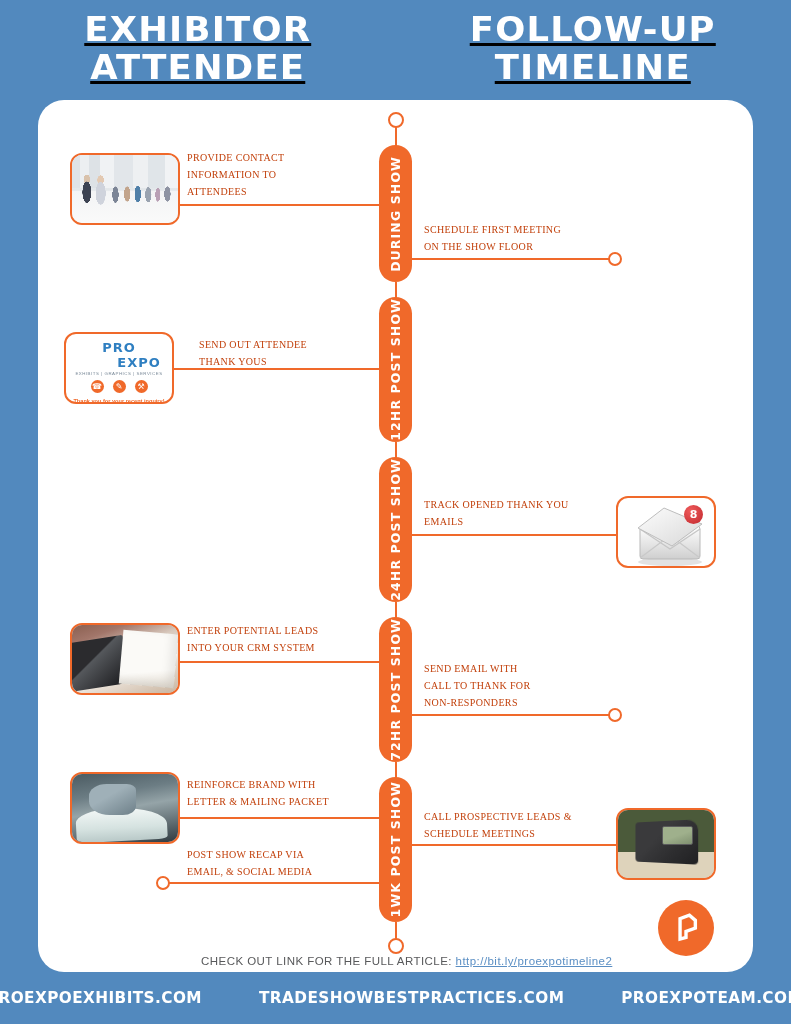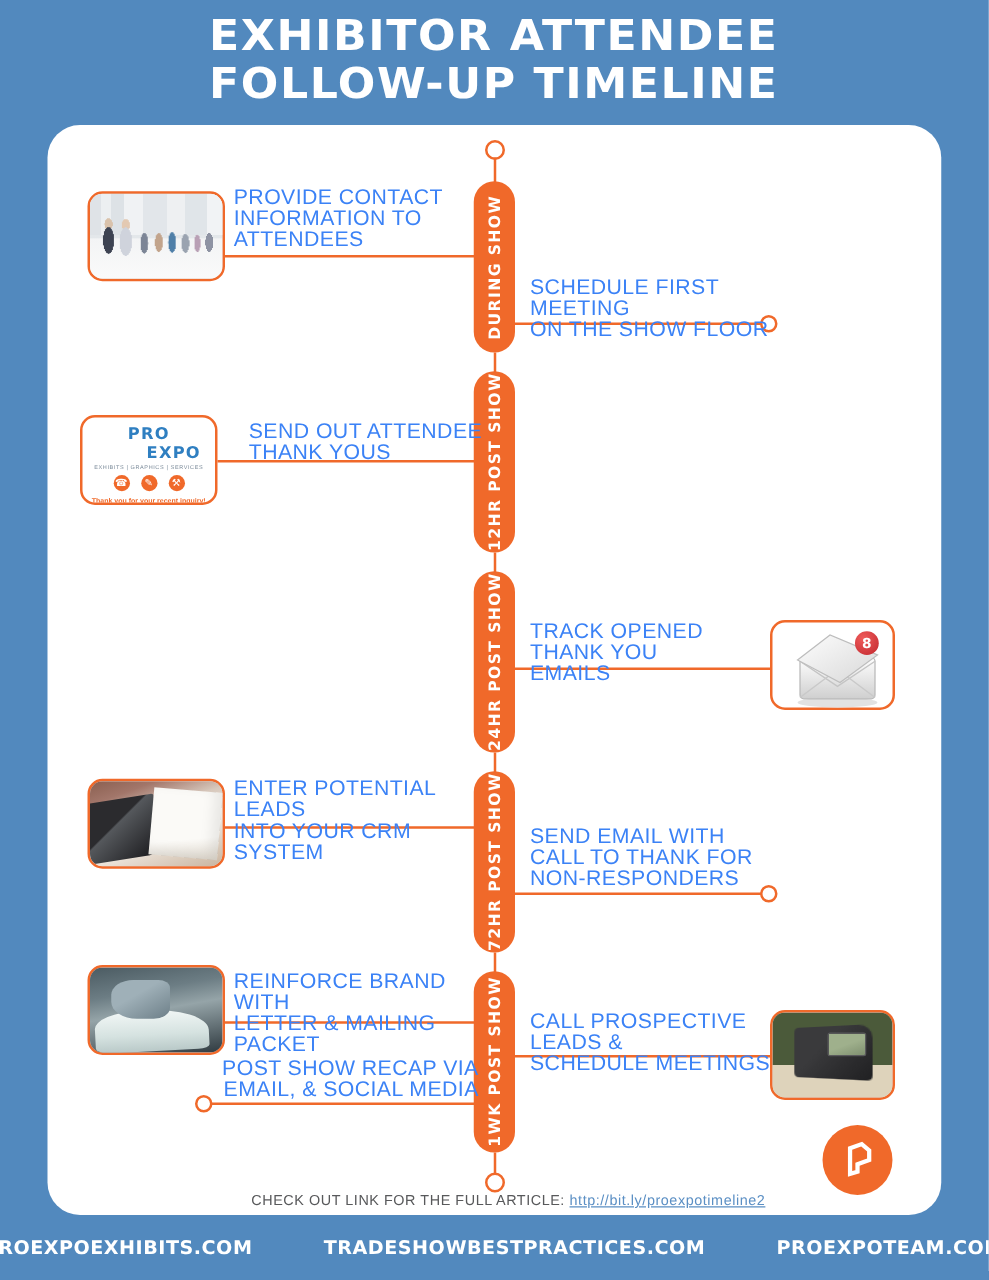--- a/index.html
+++ b/index.html
@@ -6,21 +6,21 @@
   html, body {
     width: 791px; height: 1024px;
     font-family: "Liberation Sans", sans-serif;
     overflow: hidden;
   }
   body { background: #5289be; position: relative; }
 
   
   .header {
     position: absolute; left: 0; top: 0; width: 791px; height: 96px;
-    display: flex; flex-direction: column; align-items: center; justify-content: center;
+    display: flex; align-items: center; justify-content: space-between; text-decoration: underline;
   }
   .title-line {
     color: #ffffff;
     font-family: "DejaVu Sans", sans-serif;
     font-weight: bold;
     font-size: 34px;
     letter-spacing: 1.2px;
     line-height: 38px;
     text-align: center;
     transform: scaleX(1.04);
@@ -69,23 +69,23 @@
   
   .connector { position: absolute; height: 2.2px; background: #f0692a; }
   .node {
     position: absolute; width: 14px; height: 14px;
     border: 2.2px solid #f0692a; border-radius: 50%; background: #ffffff;
   }
 
   
   .caption {
     position: absolute;
-    color: #3b82f6;
-    font-family: Liberation Sans, sans-serif;
-    font-size: 17px;
+    color: #c2410c;
+    font-family: Liberation Serif, serif;
+    font-size: 10px;
     line-height: 17px;
     letter-spacing: 0.35px;
     white-space: pre-line;
   }
   .caption.right-al { text-align: left; }
 
   
   .thumb {
     position: absolute;
     border: 2.2px solid #f0692a;
@@ -383,21 +383,21 @@
 
   <div class="connector" style="left:374px; top:744px; width:204px;"></div>
   <div class="thumb" style="left:578px; top:708px; width:100px; height:72px;">
     <div class="ph ph-phone"></div>
   </div>
   <div class="caption right-al" style="left:386px; top:708px; width:210px;">CALL PROSPECTIVE LEADS &amp;
 SCHEDULE MEETINGS</div>
 
   <div class="connector" style="left:130px; top:782px; width:212px;"></div>
   <div class="node" style="left:118px; top:776px;"></div>
-  <div class="caption" style="left:135px; top:746px; width:210px;text-align:right;">POST SHOW RECAP VIA
+  <div class="caption" style="left:149px; top:746px; width:210px;">POST SHOW RECAP VIA
 EMAIL, &amp; SOCIAL MEDIA</div>
 
   <div class="logomark" style="left:620px; top:800px;">
     <svg viewBox="0 0 40 40" width="34" height="34">
       <path d="M13 33 L13 9 L24 5 L31 11 L31 20 L20 24 L20 31 Z" fill="none" stroke="#ffffff" stroke-width="4" stroke-linejoin="miter"></path>
     </svg>
   </div>
 
   <div class="linkline" style="left:163px; top:855px;">
     <span>CHECK OUT LINK FOR THE FULL ARTICLE:</span>

